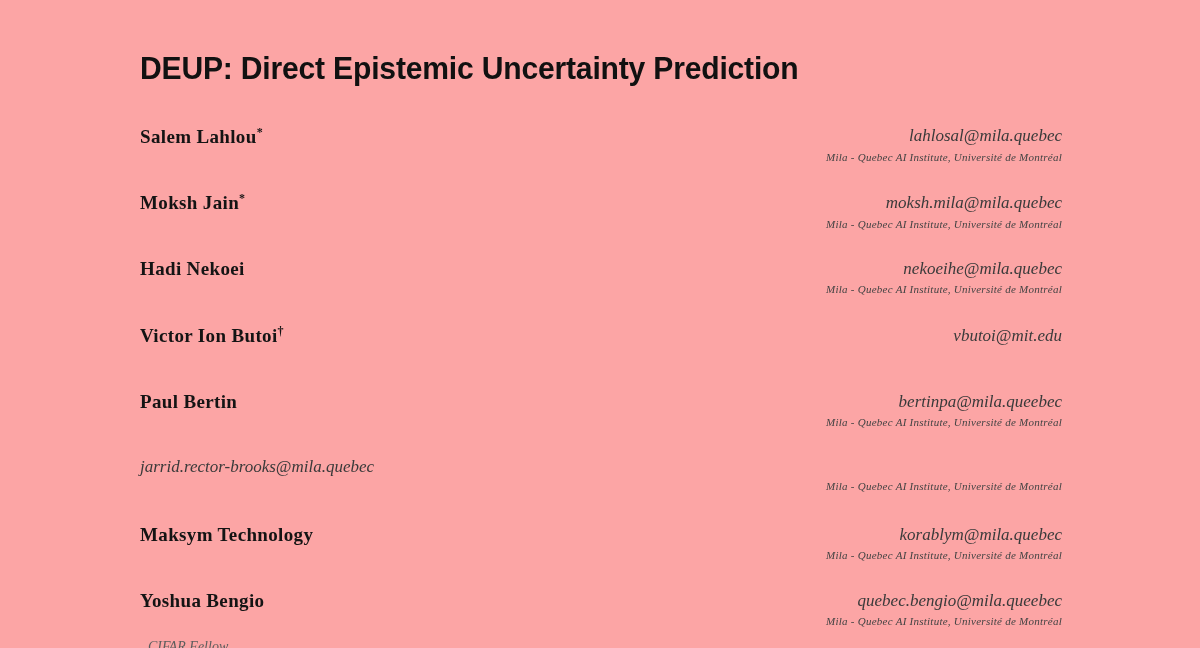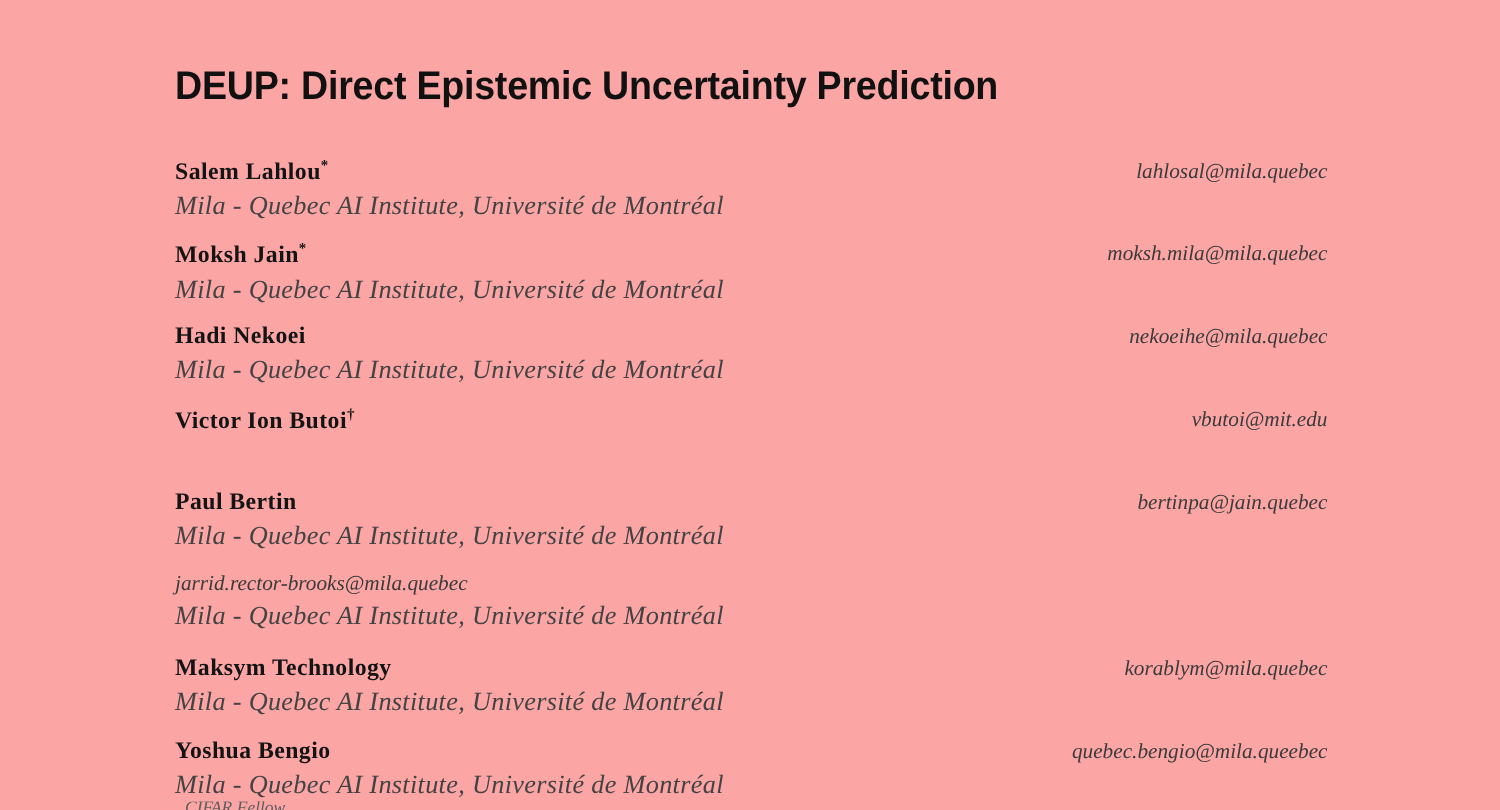--- a/index.html
+++ b/index.html
@@ -83,25 +83,26 @@
     font-style: italic;
     font-size: 17px;
     color: #3a3a3a;
     white-space: nowrap;
     text-align: right;
   }
 
   .author-affil {
     font-family: "Liberation Serif", "DejaVu Serif", serif;
     font-style: italic;
-    font-size: 21px;
+    font-size: 11px;
     color: #434343;
     margin-top: 3px;
     letter-spacing: 0.25px;
     white-space: nowrap;
+    text-align: right;
   }
 
   
   #footnote-clip {
     position: absolute;
     left: 148px;
     top: 641px;
     width: 520px;
     height: 7px;
     overflow: hidden;
@@ -153,21 +154,21 @@
         </div>
         <div class="author-block">
           <div class="author-row">
             <div class="author-name"><span>Victor Ion Butoi</span><span class="marker">†</span></div>
             <div class="author-email">vbutoi@mit.edu</div>
           </div>
         </div>
         <div class="author-block">
           <div class="author-row">
             <div class="author-name"><span>Paul Bertin</span></div>
-            <div class="author-email">bertinpa@jain.quebec</div>
+            <div class="author-email">bertinpa@mila.queebec</div>
           </div>
           <div class="author-affil">Mila - Quebec AI Institute, Université de Montréal</div>
         </div>
         <div class="author-block">
           <div class="author-row">
             <div class="author-email">jarrid.rector-brooks@mila.quebec</div>
           </div>
           <div class="author-affil">Mila - Quebec AI Institute, Université de Montréal</div>
         </div>
         <div class="author-block">

